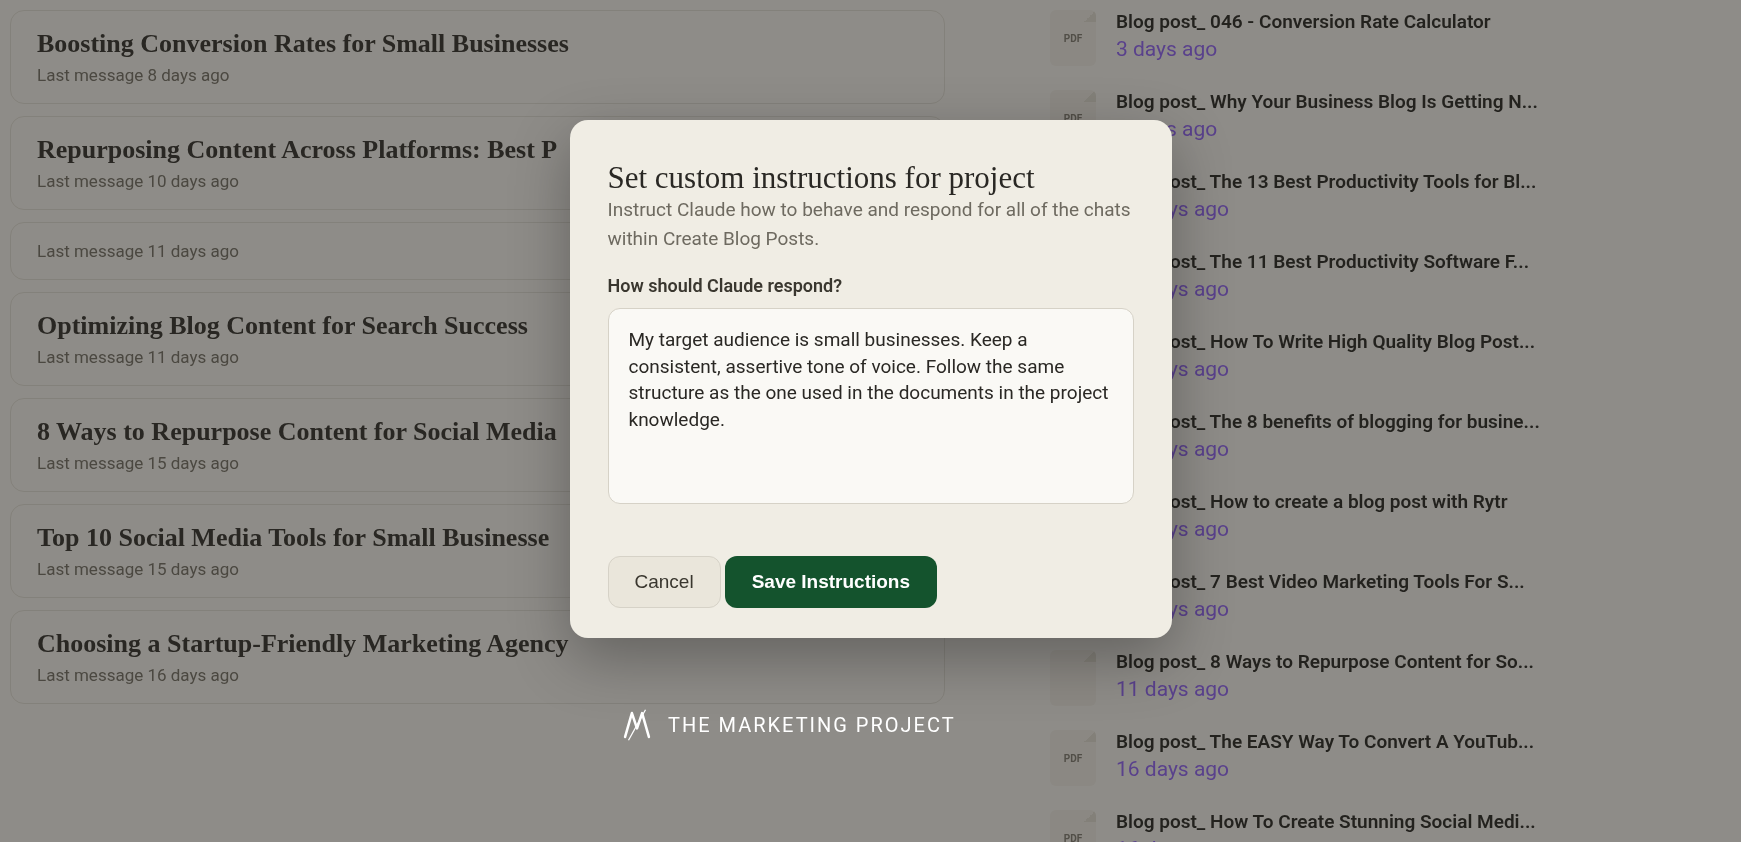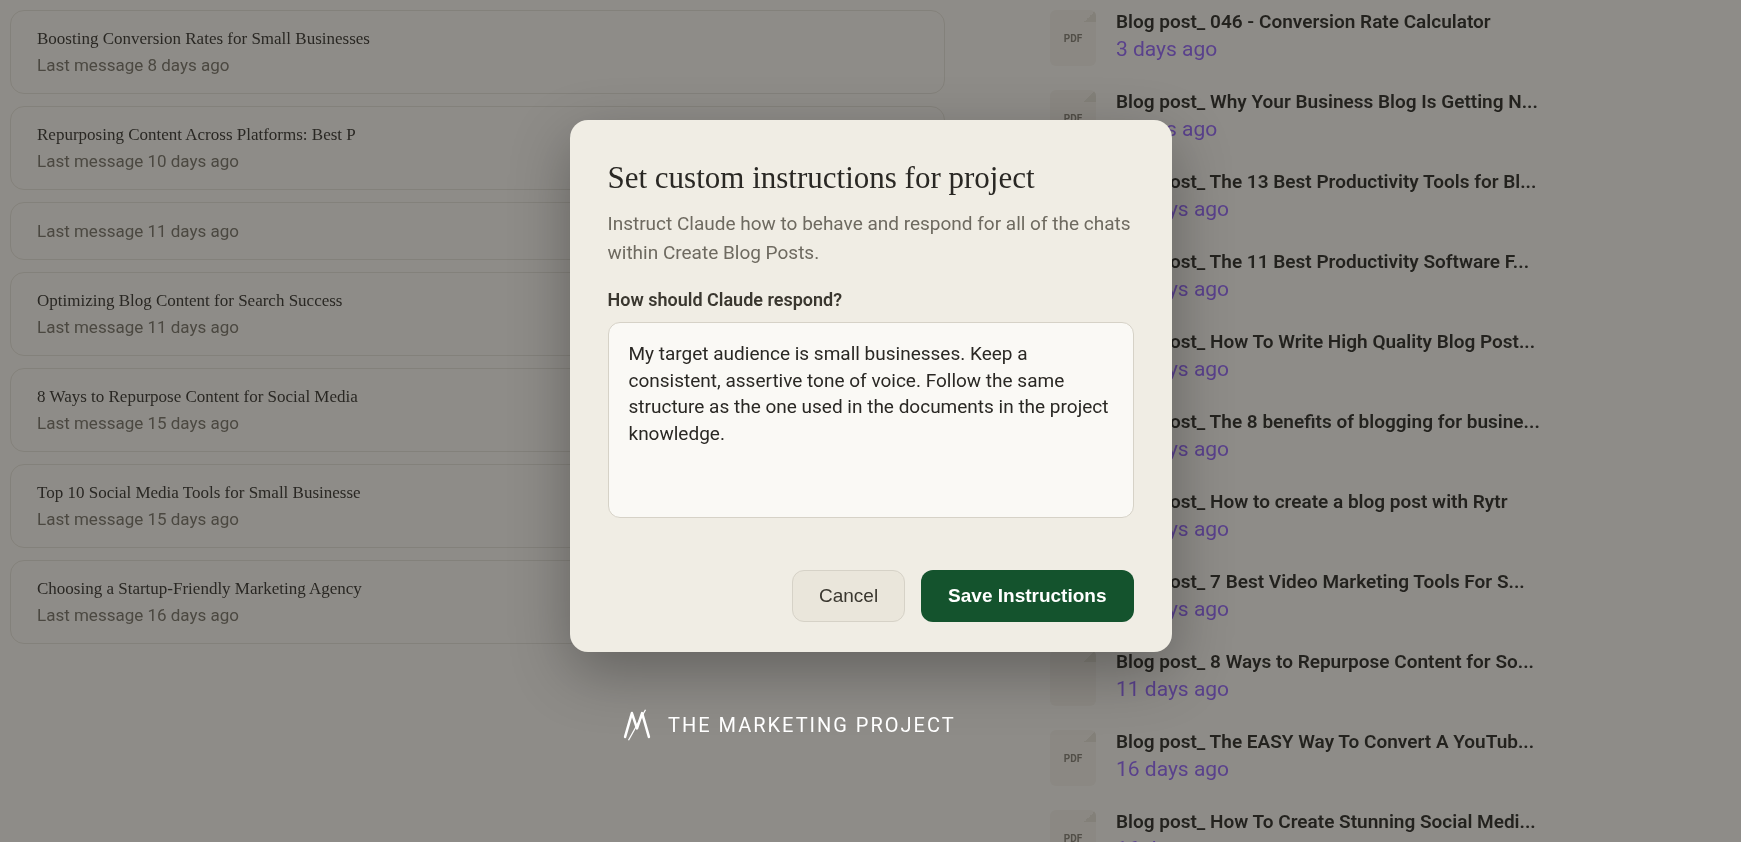--- a/index.html
+++ b/index.html
@@ -22,24 +22,24 @@
     }
     .chat-card {
       background: #f5f3ee;
       border: 1px solid #dfdcd4;
       border-radius: 14px;
       padding: 18px 26px 18px 26px;
       margin-bottom: 12px;
     }
     .chat-title {
       font-family: Georgia, "Times New Roman", serif;
-      font-size: 17px;
+      font-size: 26px;
       color: #2a2824;
       margin-bottom: 6px;
-      font-weight: 400;
+      font-weight: 700;
     }
     .chat-meta {
       font-size: 17px;
       color: #6e6a60;
     }
     .right-column {
       flex: 1;
       padding: 10px 0 0 95px;
     }
     .file-item {
@@ -102,21 +102,20 @@
       width: 602px;
       background: #f0ede4;
       border-radius: 18px;
       padding: 40px 38px 30px 38px;
       box-shadow: 0 20px 60px rgba(0,0,0,0.3);
     }
     .modal-title {
       font-family: Georgia, "Times New Roman", serif;
       font-size: 31px;
       color: #2a2824;
-      margin-bottom: 14px;
       font-weight: 400;
     }
     .modal-subtitle {
       font-size: 19px;
       color: #6e6a60;
       line-height: 1.5;
       margin-bottom: 22px;
     }
     .modal-label {
       font-size: 18px;
@@ -132,22 +131,21 @@
       border-radius: 12px;
       padding: 18px 20px;
       font-size: 19px;
       color: #2a2824;
       line-height: 1.4;
       resize: none;
       font-family: inherit;
     }
     .modal-actions {
       display: flex;
-      justify-content: flex-end;
-      gap: 16px;
+      gap: 4px;
       margin-top: 48px;
     }
     .btn {
       border-radius: 12px;
       padding: 14px 26px;
       font-size: 19px;
       font-weight: 500;
       cursor: pointer;
       border: 1px solid transparent;
     }

